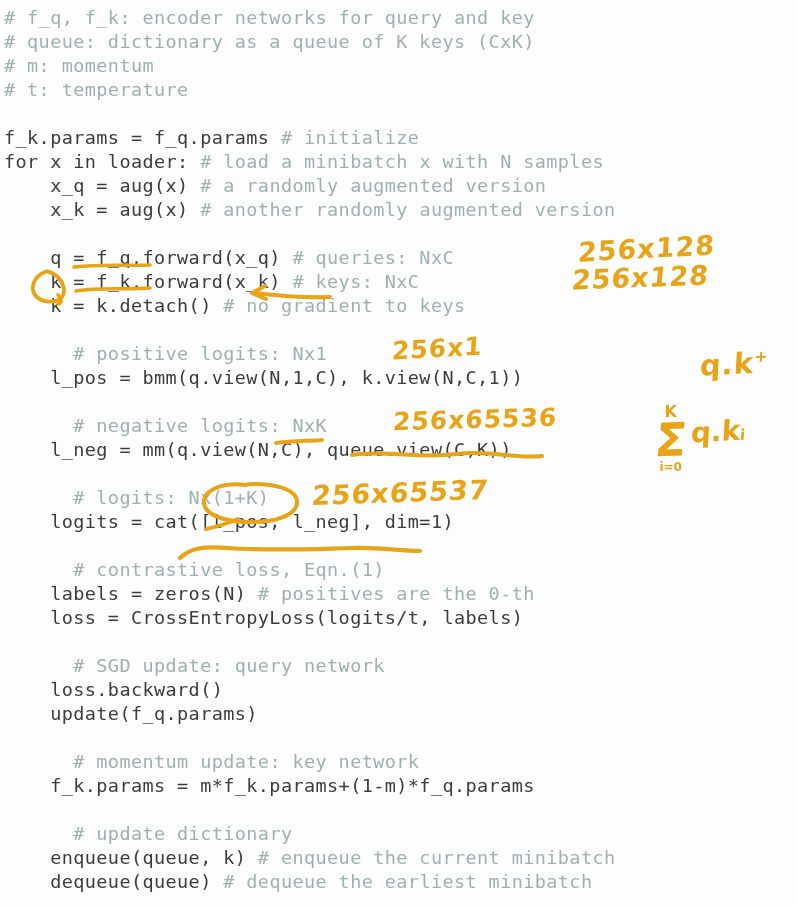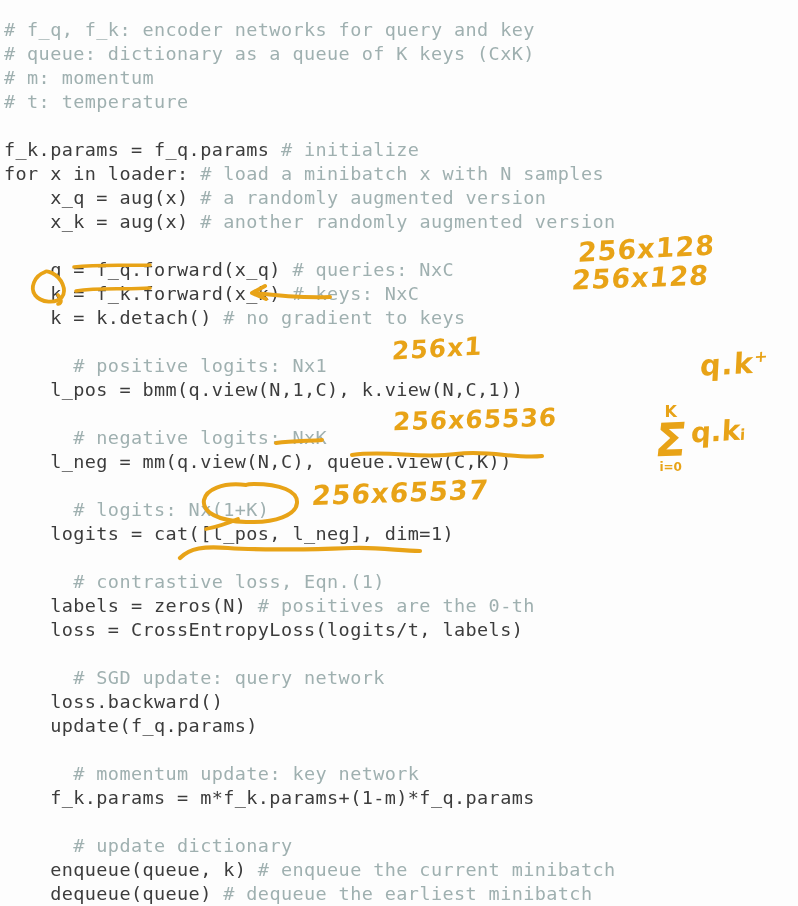--- a/index.html
+++ b/index.html
@@ -13,21 +13,21 @@
     height: 906px;
     background: #fdfdfd;
     overflow: hidden;
     font-family: "DejaVu Sans Mono", "Liberation Mono", monospace;
   }
   #code {
     position: absolute;
     left: 0;
     top: 0;
     width: 798px;
-    padding-top: 18px;
+    padding-top: 6px;
     box-sizing: border-box;
     font-size: 18.5px;
     line-height: 24px;
     letter-spacing: 0.4px;
     white-space: pre;
     color: #3c3c3c;
     z-index: 1;
   }
   .ln {
     height: 24px;

